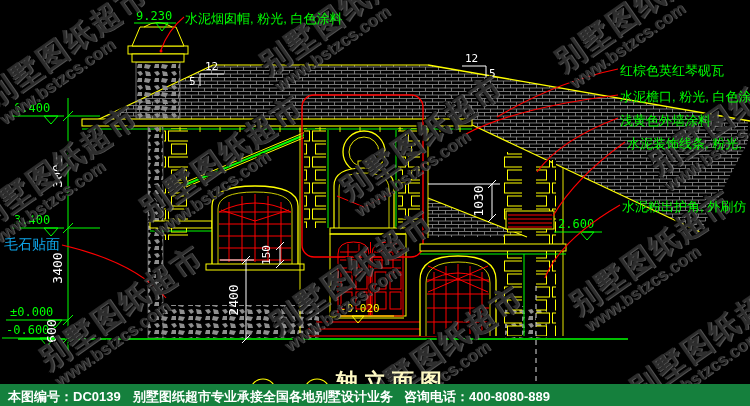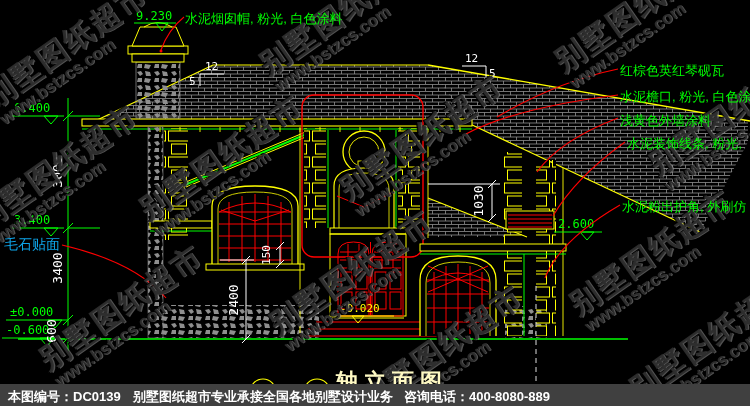--- a/index.html
+++ b/index.html
@@ -12,21 +12,21 @@
   .sl{fill:#ffffff;font:11px "DejaVu Sans Mono",monospace;}
   .ann{position:absolute;color:#00ff00;font-size:13px;white-space:nowrap;z-index:3;}
   .ann.white{color:#0ea5e9;font-size:14px;}
   .title{position:absolute;left:336px;top:367px;color:#fef9c3;font-size:22px;font-weight:bold;
          letter-spacing:6px;white-space:nowrap;z-index:3;}
   .wm{position:absolute;transform:rotate(-35deg);color:rgba(44,44,44,0.95);
       text-shadow:1px 1px 0 rgba(150,150,150,0.55),-1px -1px 0 rgba(0,0,0,0.9);
       font-weight:bold;line-height:1.05;pointer-events:none;z-index:2;white-space:nowrap;}
   .wm .l1{display:block;font-size:30px;letter-spacing:2px;}
   .wm .l2{display:block;font-size:17px;}
-  .footer{position:absolute;left:0;bottom:0;width:750px;height:22px;background:#404040;z-index:6;margin-top:20px;}
+  .footer{position:absolute;left:0;bottom:0;width:750px;height:22px;background:#15803d;z-index:6;margin-top:20px;}
   .footer span{position:absolute;top:4px;color:#fff;font-size:13px;font-weight:bold;white-space:nowrap;}
 </style>
 </head>
 <body>
 
 <div id="page">
 
 <svg width="750" height="406" viewBox="0 0 750 406">
   <defs>
     <pattern id="tl" width="13" height="7" patternUnits="userSpaceOnUse">

